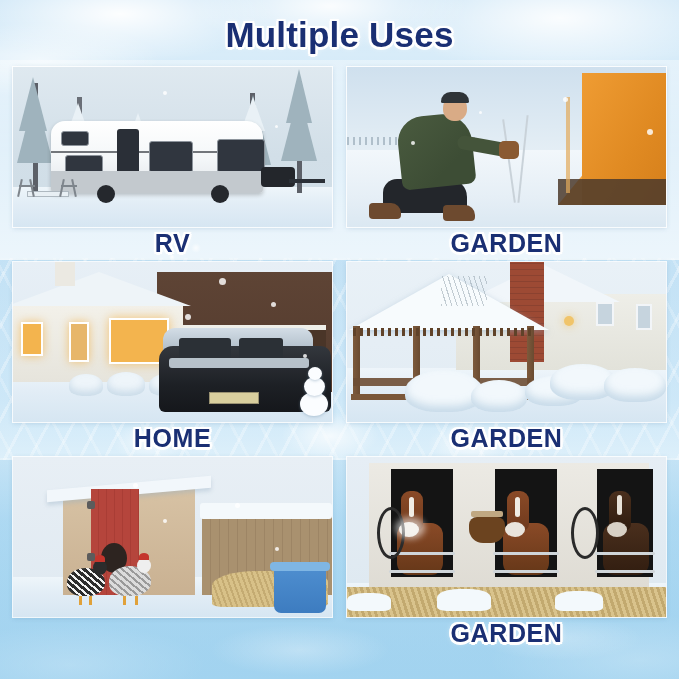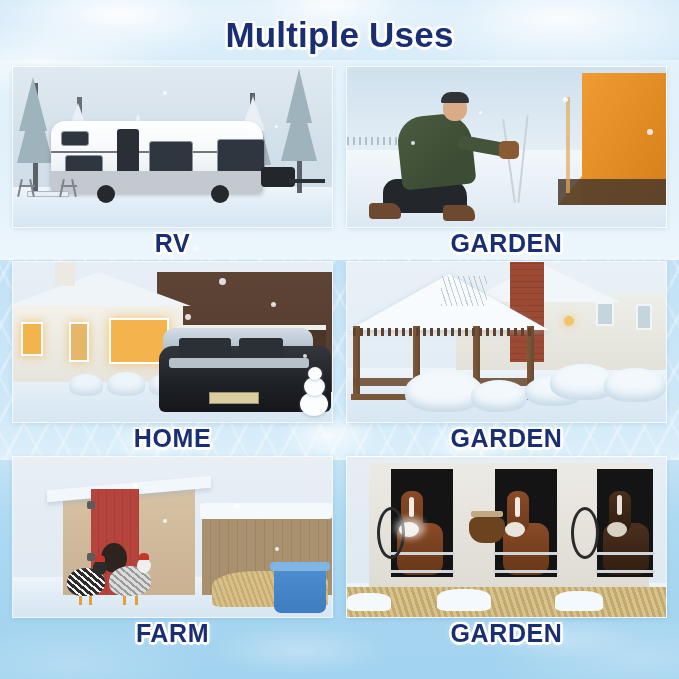--- a/index.html
+++ b/index.html
@@ -372,21 +372,20 @@
             <div class="comb" style="left:30px;bottom:45px;"></div>
             <div class="leg" style="left:14px;bottom:0;"></div>
             <div class="leg" style="left:26px;bottom:0;"></div>
           </div>
           <div class="flake" style="left:120px;top:26px;width:5px;height:5px;"></div>
           <div class="flake" style="left:150px;top:62px;width:4px;height:4px;"></div>
           <div class="flake" style="left:222px;top:46px;width:5px;height:5px;"></div>
           <div class="flake" style="left:262px;top:90px;width:4px;height:4px;"></div>
         </div>
       </div>
-      <div class="cap left">FARM</div>
 
       <div class="cell right">
         <div class="ph">
           <div class="sky st-sky" style="position:absolute;inset:0;"></div>
           <div class="snowground" style="height:34px;"></div>
           <div class="barn"></div>
           <div class="stall" style="left:44px;"></div>
           <div class="stall" style="left:148px;"></div>
           <div class="stall" style="left:250px;width:56px;"></div>
 

